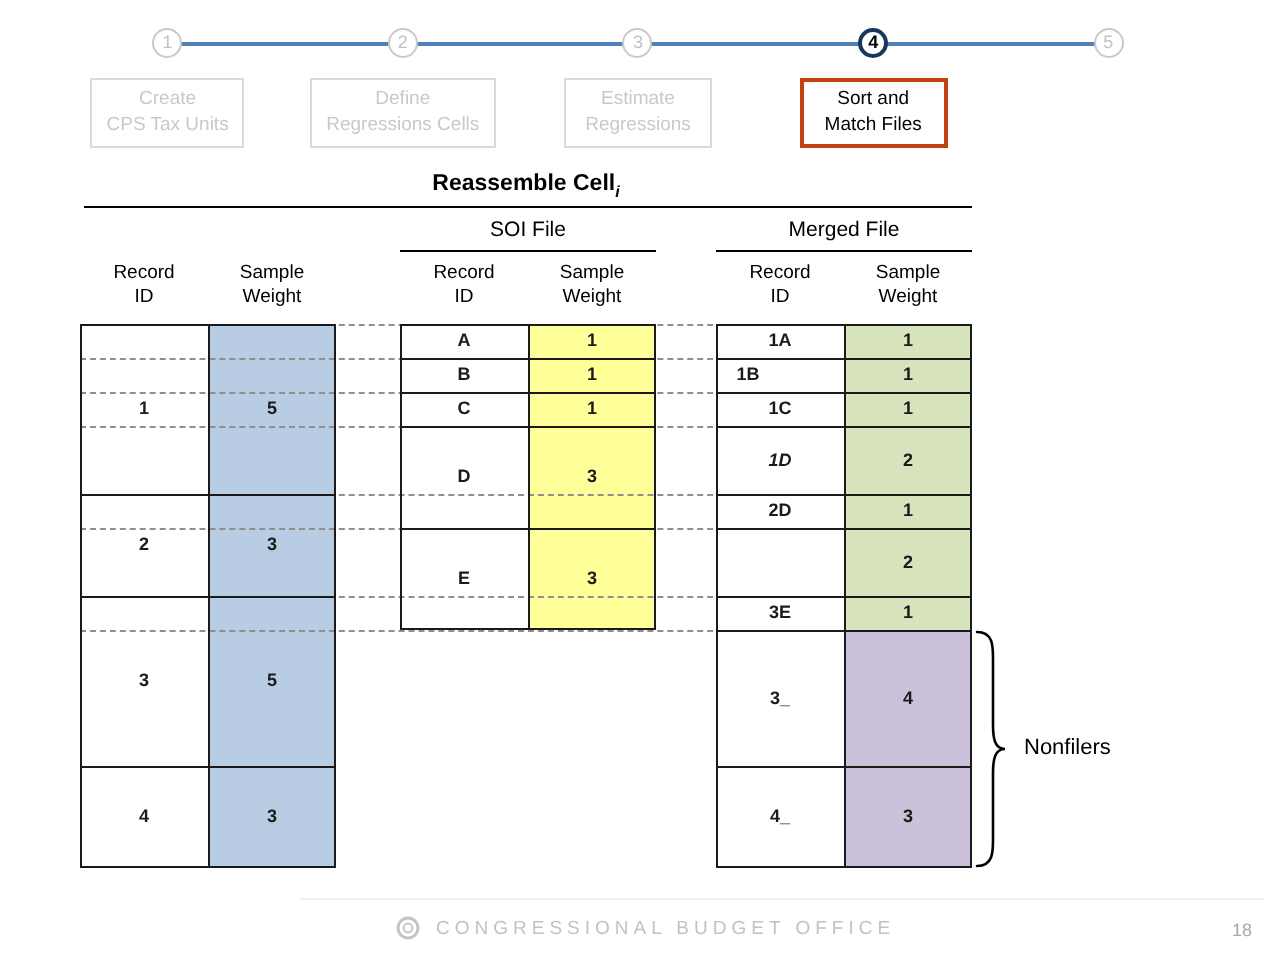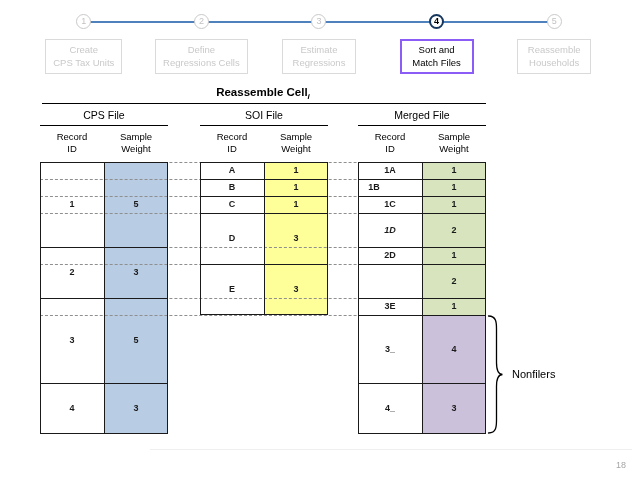--- a/index.html
+++ b/index.html
@@ -10,21 +10,21 @@
   .stepper{position:absolute;left:25px;top:14px;width:588px;height:62px;}
   .stepper-line{position:absolute;left:59px;top:7px;width:472px;height:2px;background:#4F81BD;}
   .steps{display:flex;position:relative;}
   .step{flex:1;display:flex;flex-direction:column;align-items:center;}
   .step-circle{width:15px;height:15px;border-radius:50%;border:1px solid #C9C9C9;color:#C2C2C2;
                background:#fff;font-size:9px;line-height:13px;text-align:center;z-index:2;
                box-sizing:border-box;}
   .step.active .step-circle{border:2px solid #17375E;color:#000;font-weight:bold;line-height:11px;}
   .step-box{margin-top:10px;border:1px solid #DADADA;color:#C9C9C9;font-size:9.5px;line-height:1.4;
             text-align:center;padding:3px 7px;white-space:pre-line;background:#fff;min-width:58px;}
-  .step.active .step-box{border:2px solid #8b5cf6;color:#000;padding:2px 6px;}
+  .step.active .step-box{border:2px solid #c2410c;color:#000;padding:2px 6px;}
 
   
   .diagram-title{position:absolute;left:40px;width:446px;top:86px;text-align:center;
                  font-size:11.5px;font-weight:bold;color:#000;}
   .diagram-title sub{font-style:italic;font-size:8px;}
   .title-rule{position:absolute;left:42px;width:444px;top:103px;border-top:1px solid #000;}
 
   .file-title{position:absolute;top:109px;width:128px;height:17px;text-align:center;
               font-size:10.5px;color:#000;border-bottom:1px solid #000;box-sizing:border-box;}
   .col-heads{position:absolute;top:131px;width:128px;display:flex;text-align:center;
@@ -75,22 +75,20 @@
           <div class="step-box">Estimate
 Regressions</div>
         </div>
         <div class="step active">
           <div class="step-circle">4</div>
           <div class="step-box">Sort and
 Match Files</div>
         </div>
         <div class="step">
           <div class="step-circle">5</div>
-          <div class="step-box">Reassemble
-Households</div>
         </div>
       </div>
   </div>
 
   <div class="diagram-title"><span>Reassemble Cell</span><sub>i</sub></div>
   <div class="title-rule"></div>
 
   <div class="layer" id="bg-layer">
       <div class="bg-cell" style="left: 104px; top: 162px; height: 85px; background: rgb(184, 204, 228);"></div>
       <div class="bg-cell" style="left: 104px; top: 247px; height: 51px; background: rgb(184, 204, 228);"></div>
@@ -115,21 +113,20 @@
       <div class="dash" style="top: 162px;"></div>
       <div class="dash" style="top: 179px;"></div>
       <div class="dash" style="top: 196px;"></div>
       <div class="dash" style="top: 213px;"></div>
       <div class="dash" style="top: 247px;"></div>
       <div class="dash" style="top: 264px;"></div>
       <div class="dash" style="top: 298px;"></div>
       <div class="dash" style="top: 315px;"></div>
     </div>
   <div class="layer" id="line-layer">
-      <div class="file-title" style="left: 40px;">CPS File</div>
       <div class="col-heads" style="left: 40px;">
         <span>Record
 ID</span>
         <span>Sample
 Weight</span>
       </div>
       <div class="cell-text" style="left: 40px; top: 162px; height: 85px; line-height: 85px;">1</div>
       <div class="cell-text" style="left: 104px; top: 162px; height: 85px; line-height: 85px;">5</div>
       <div class="hline" style="left: 40px; top: 247px;"></div>
       <div class="cell-text" style="left: 40px; top: 247px; height: 51px; line-height: 51px;">2</div>
@@ -200,15 +197,22 @@
       <div class="vline" style="left: 422px; top: 162px; height: 272px;"></div>
       <div class="tbl-outline" style="left: 358px; top: 162px; height: 272px;"></div>
       <svg width="17" height="119" viewBox="0 0 17 119" class="brace-svg" style="top: 315px;">
         <path d="M1.5,1 C9.5,1 9.5,8 9.5,14 L9.5,47.5 C9.5,54.5 10.5,59.5 15.5,59.5 C10.5,59.5 9.5,64.5 9.5,71.5 L9.5,105 C9.5,111 9.5,118 1.5,118" fill="none" stroke="#000" stroke-width="1.3" stroke-linecap="round"></path>
       </svg>
     </div>
 
   <div class="nonfilers-label">Nonfilers</div>
 
   <div class="footer-rule"></div>
+  <div class="footer">
+    <svg width="12" height="12" viewBox="0 0 12 12">
+      <circle cx="6" cy="6" r="5" fill="none" stroke="#C2C2C2" stroke-width="1.4"></circle>
+      <circle cx="6" cy="6" r="2.2" fill="none" stroke="#C2C2C2" stroke-width="1"></circle>
+    </svg>
+    <span class="footer-org">CONGRESSIONAL BUDGET OFFICE</span>
+  </div>
   <div class="page-number">18</div>
 
 </div>
 
 </body></html>

